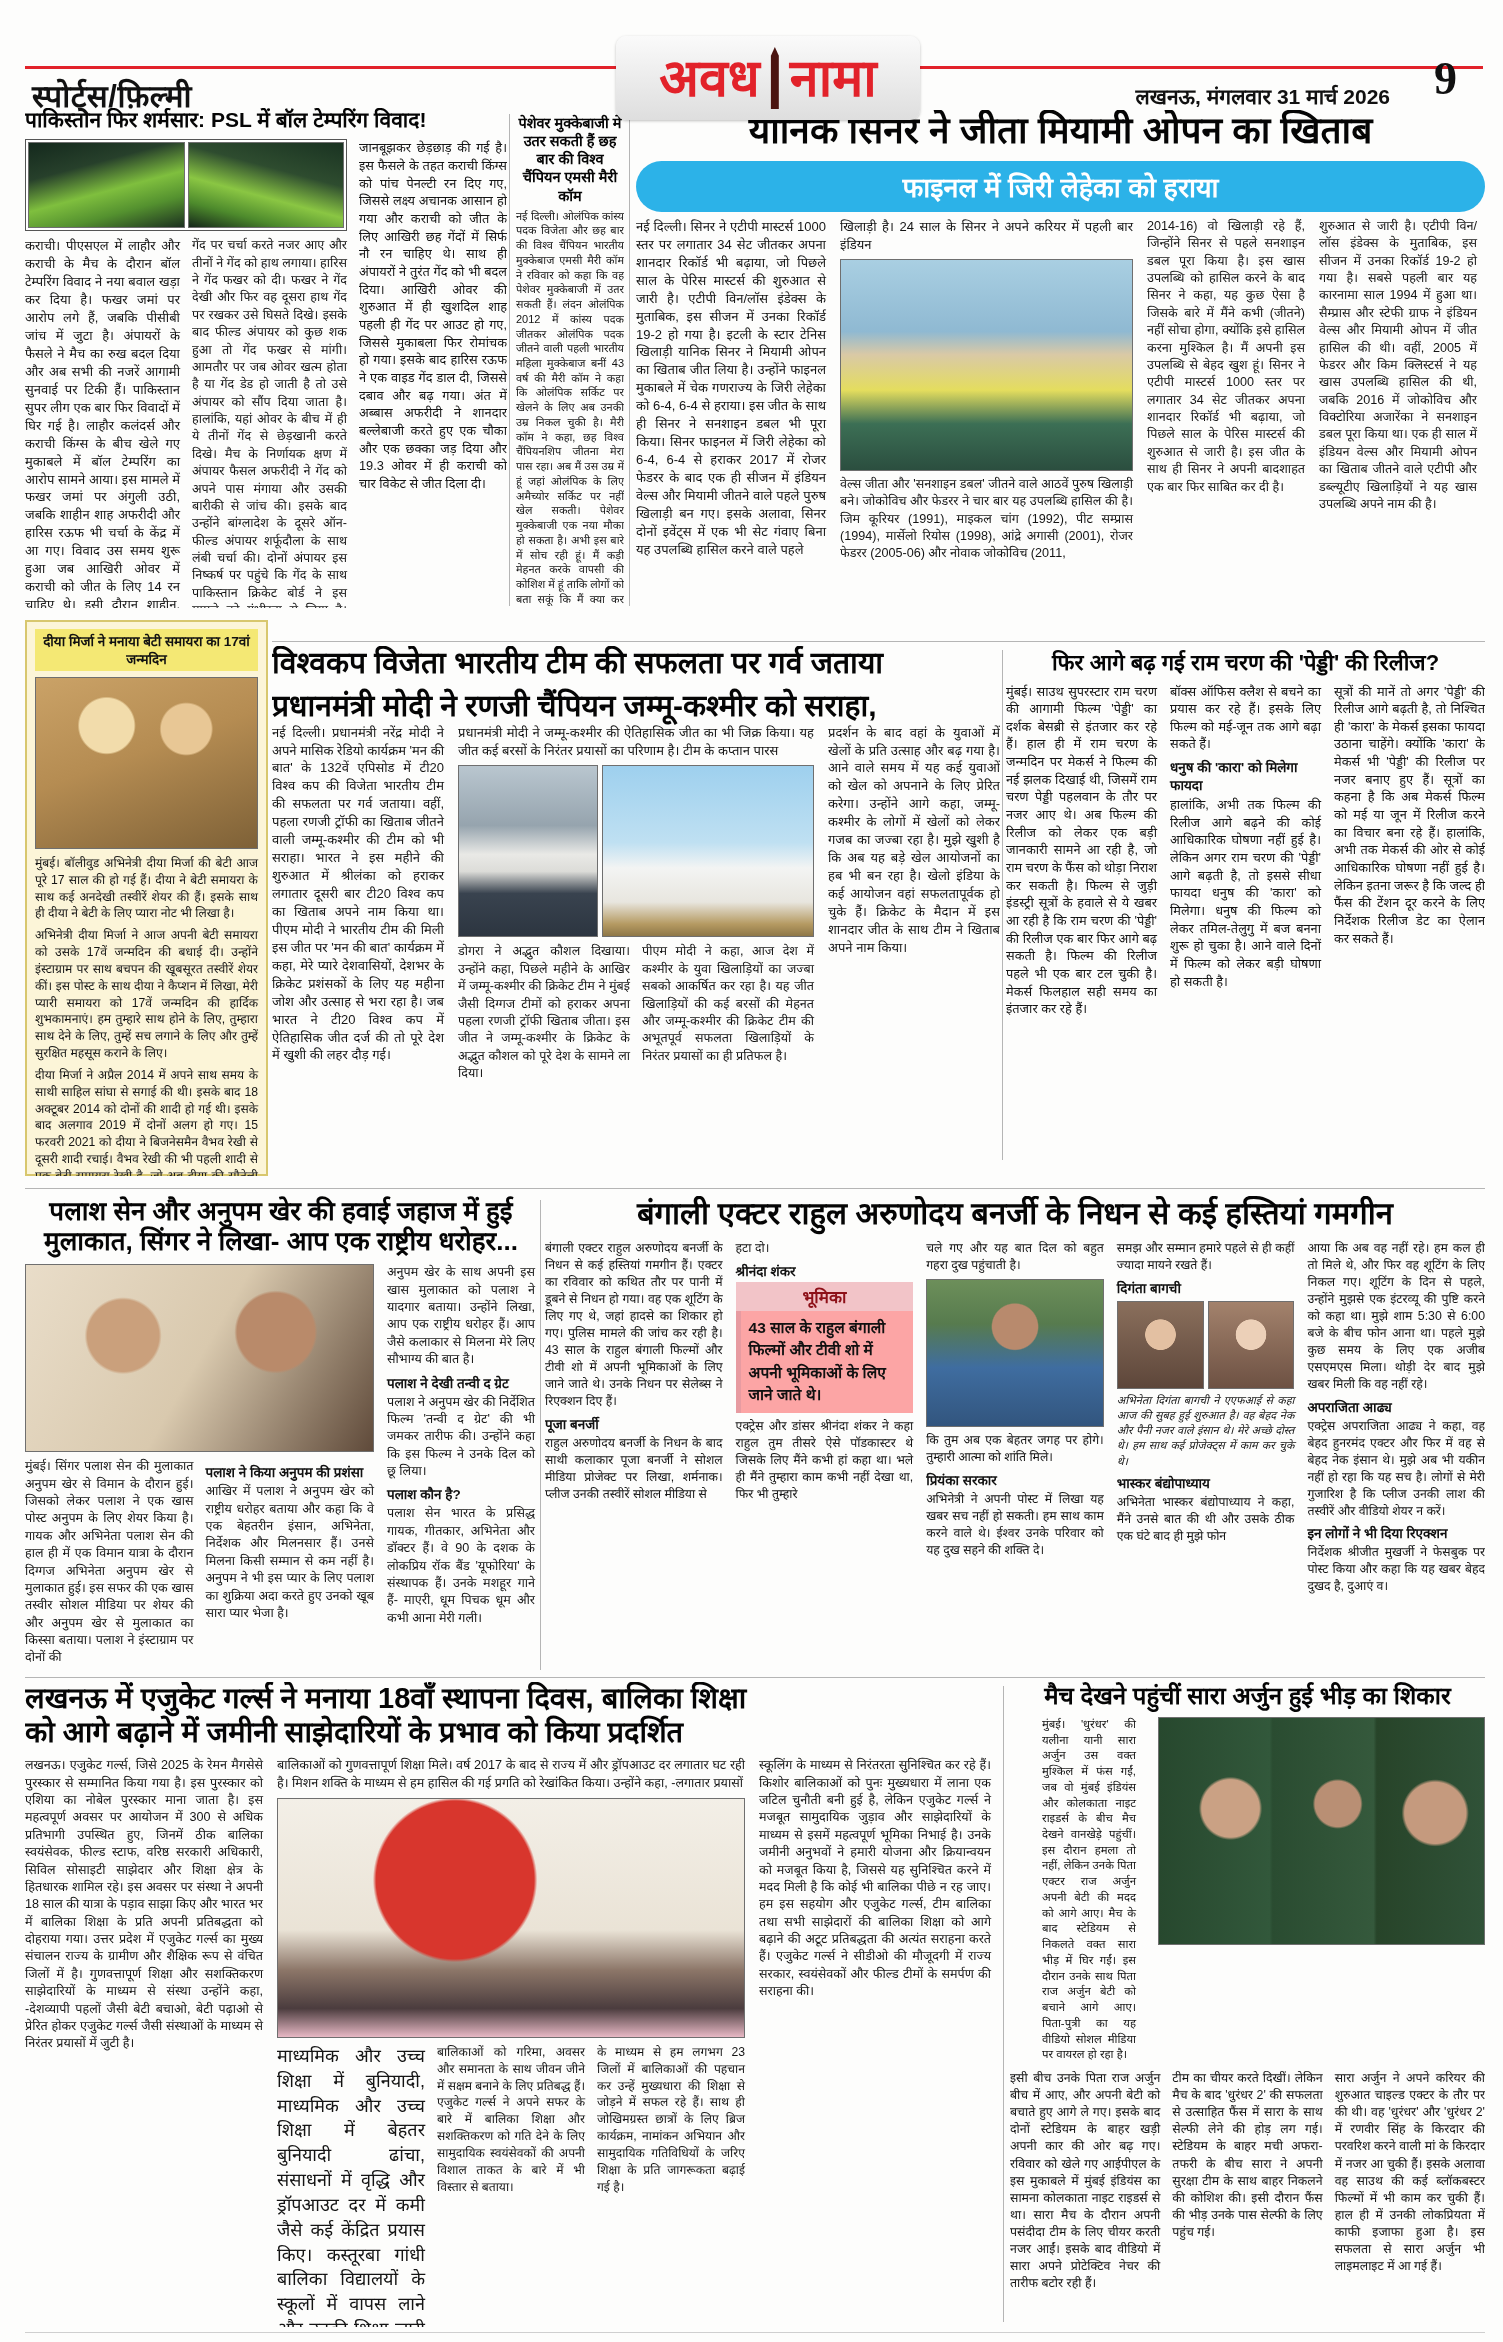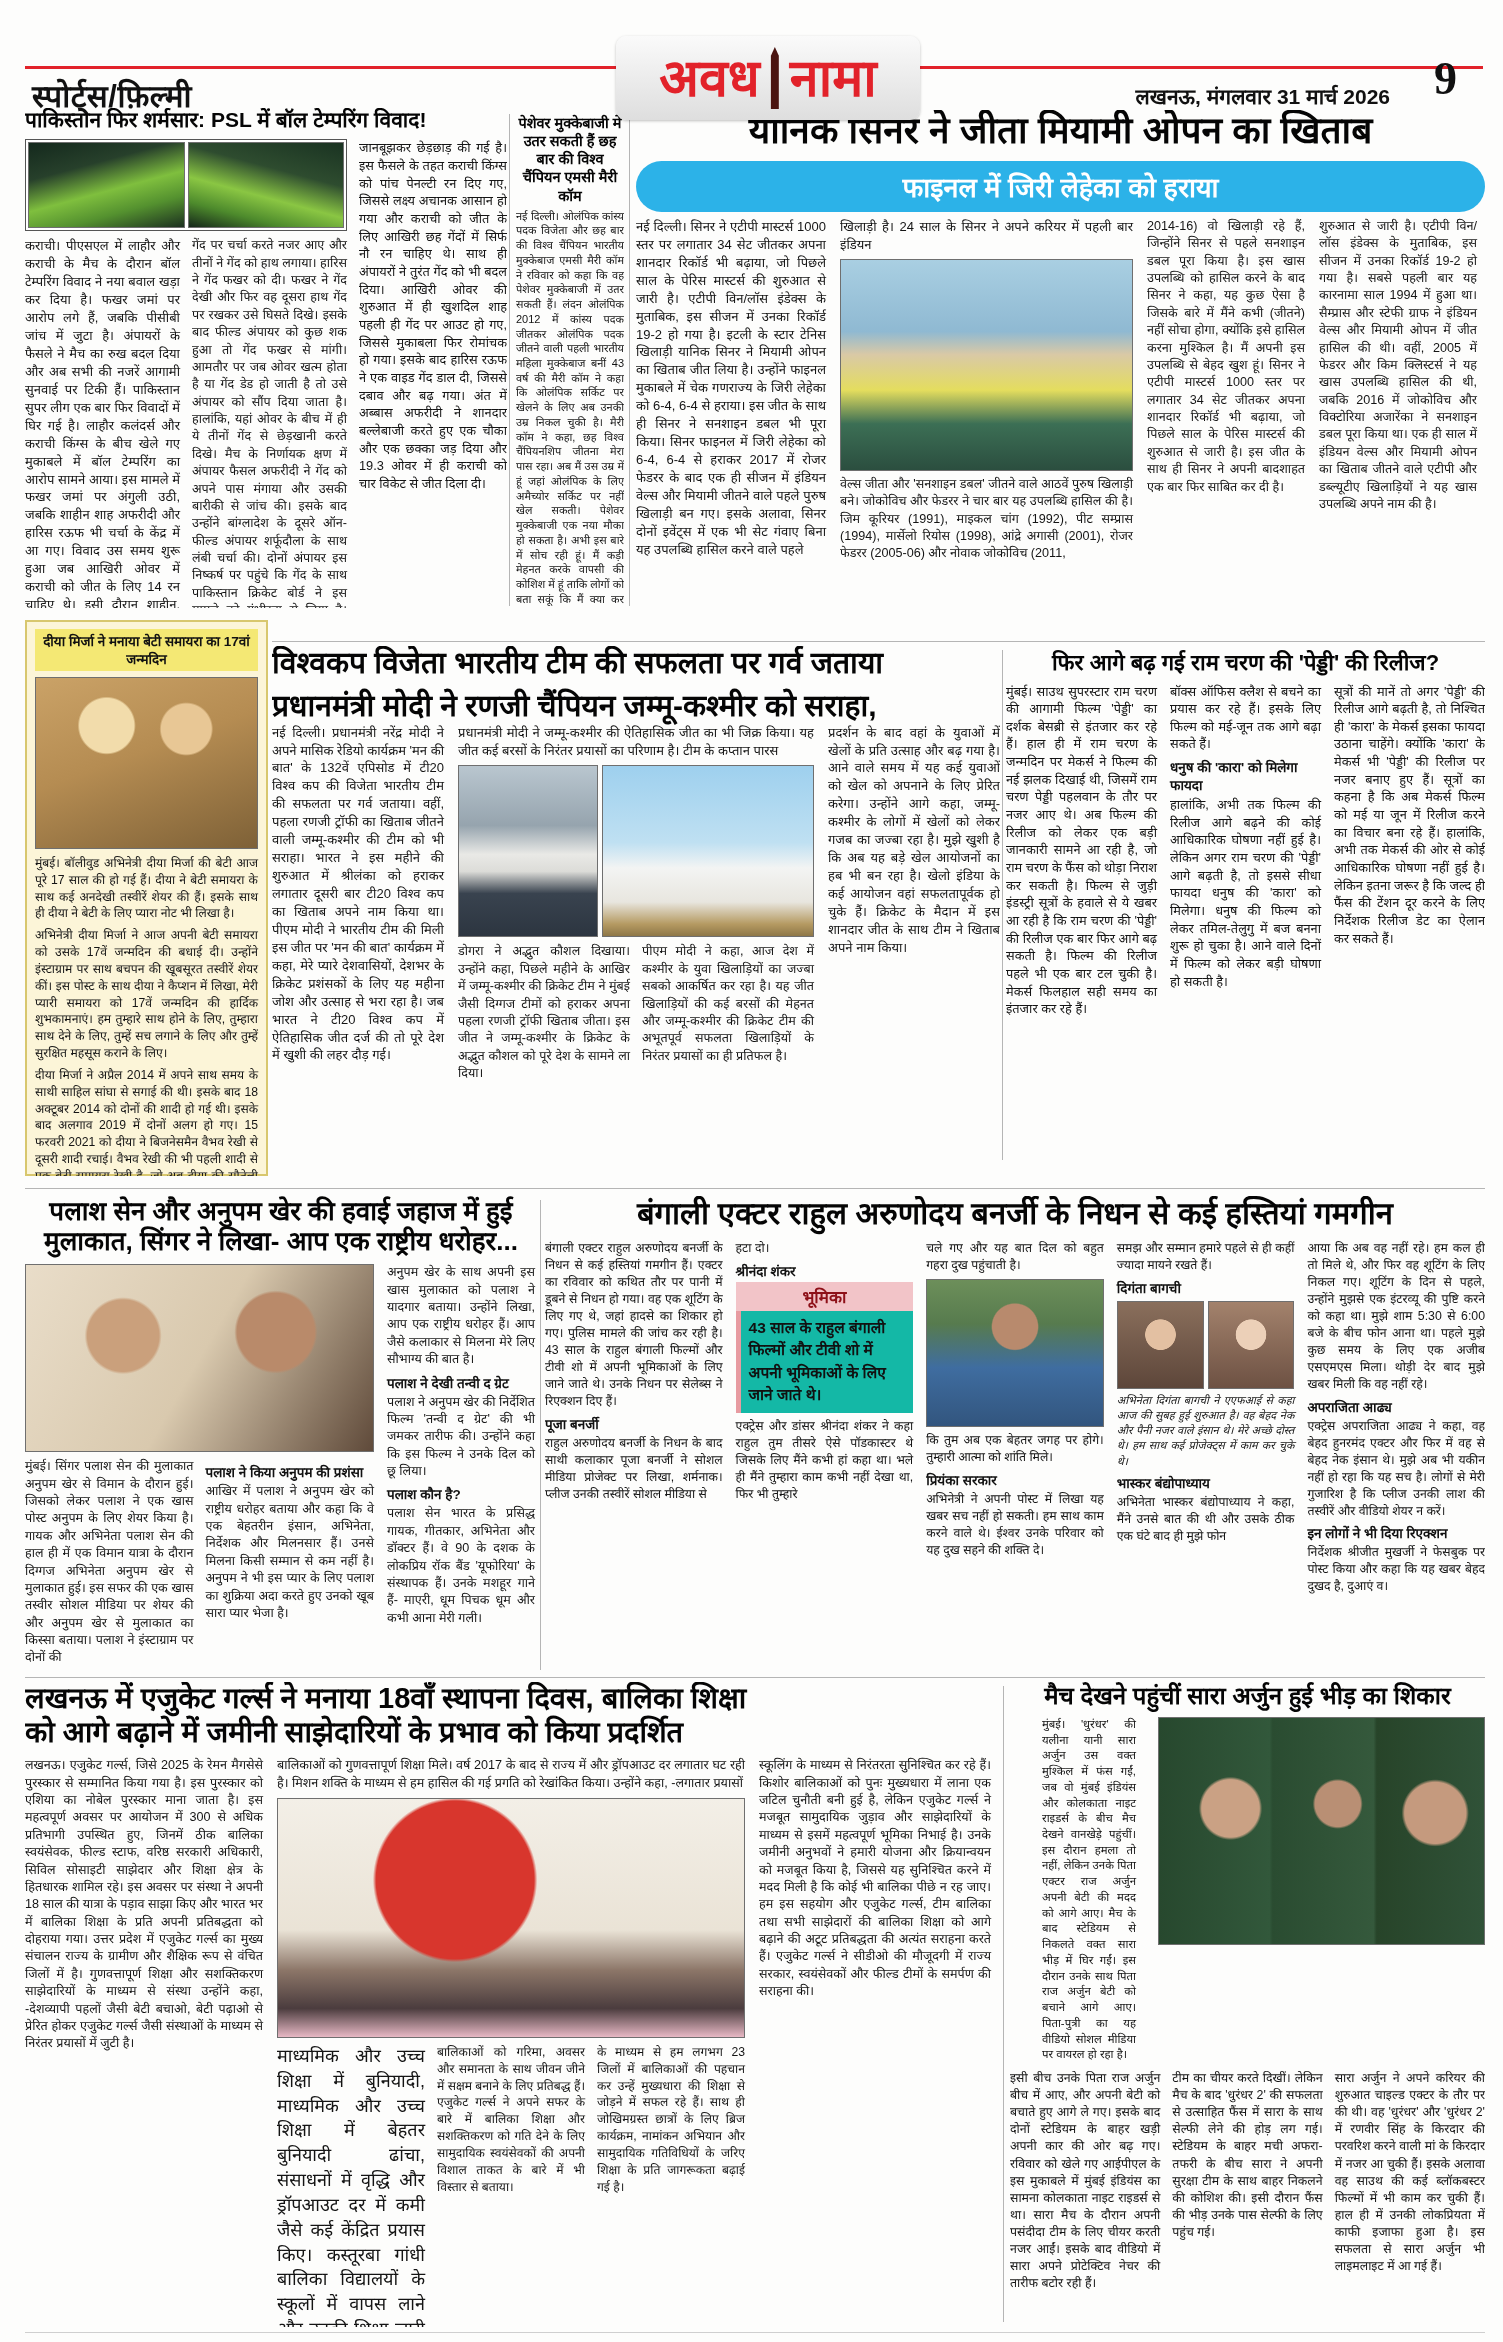--- a/index.html
+++ b/index.html
@@ -26,21 +26,21 @@
   .pageno{font-family:"Liberation Serif","DejaVu Serif",serif;font-size:46px;font-weight:bold;}
   
   .hl{font-weight:bold;color:#050505;line-height:1.16;}
   .blue-bar{background:#2cb2e8;color:#fff;font-weight:bold;text-align:center;
      border-radius:26px;font-size:27px;padding:7px 0;margin:8px 0 6px;}
   
   .diya-box{background:#fcf5d8;border:2px solid #d8c76e;box-sizing:border-box;padding:7px 8px;height:100%;}
   .diya-hl{background:#f4e874;font-weight:bold;font-size:13.5px;text-align:center;padding:3px 2px;margin-bottom:6px;}
   
   .bh-title{background:#f2c4c8;color:#8d1018;font-weight:bold;text-align:center;font-size:17px;padding:3px 0;}
-  .bh-body{border-left:5px solid #e79ba1;background:#14b8a6;padding:6px 6px 6px 8px;
+  .bh-body{border-left:5px solid #e79ba1;background:#fca5a5;padding:6px 6px 6px 8px;
      font-weight:bold;font-size:15.5px;line-height:1.45;}
   .grid{display:grid;}
 </style>
 </head>
 <body>
 
 <div class="page">
 
   <div class="rule-red" style="left:25px;top:66px;width:1458px;"></div>
   <div class="abs section-title" style="left:32px;top:74px;">स्पोर्ट्स/फ़िल्मी</div>

